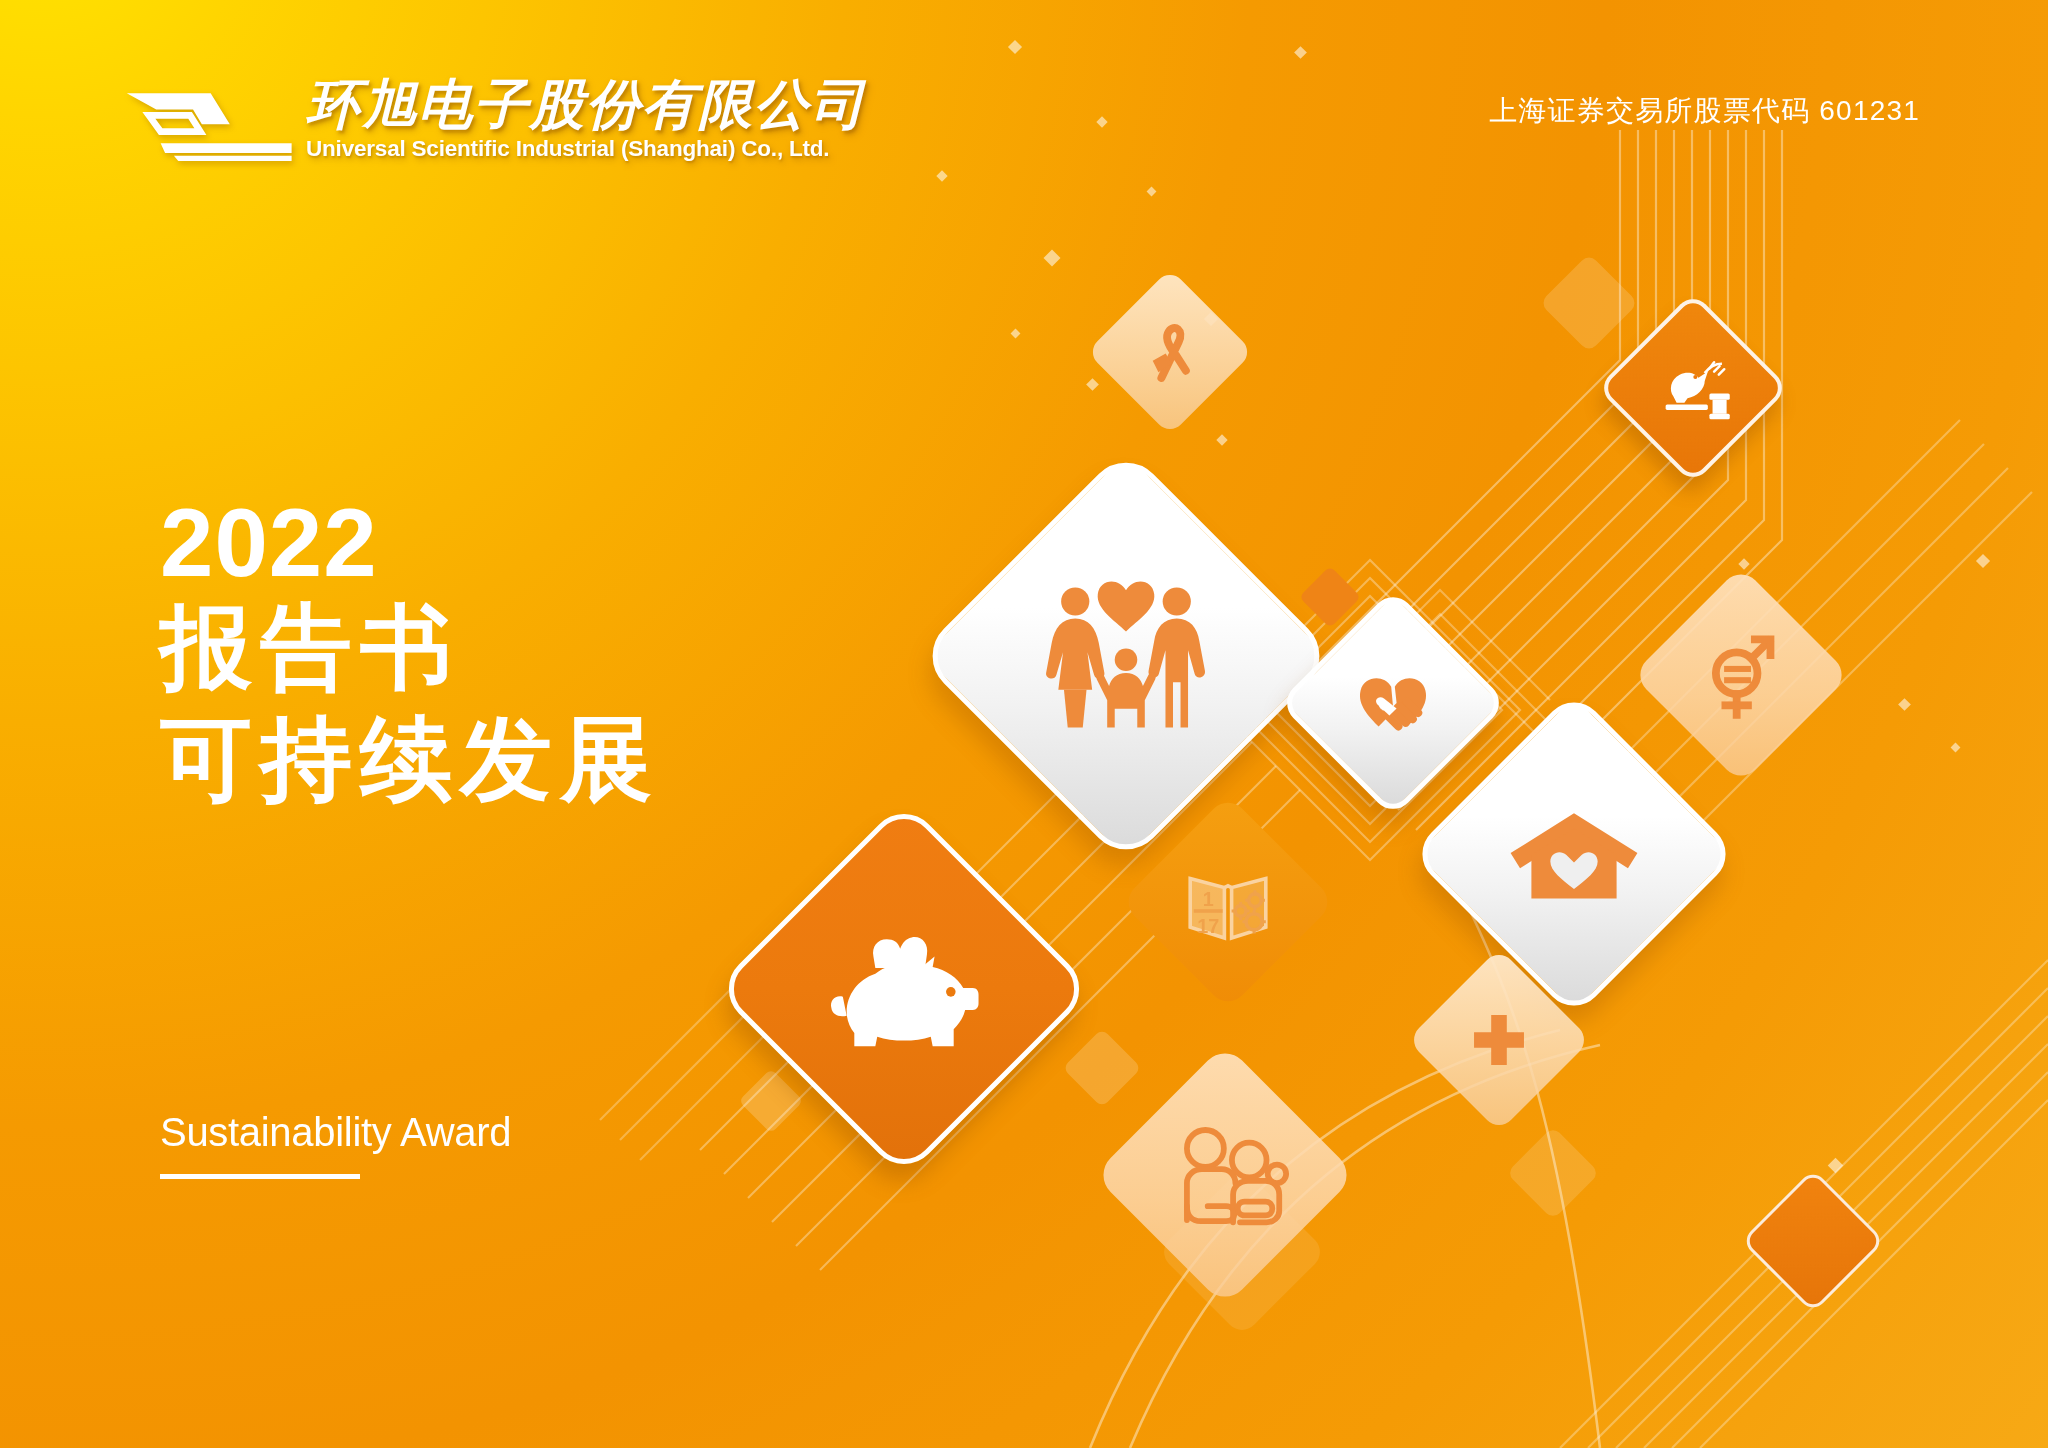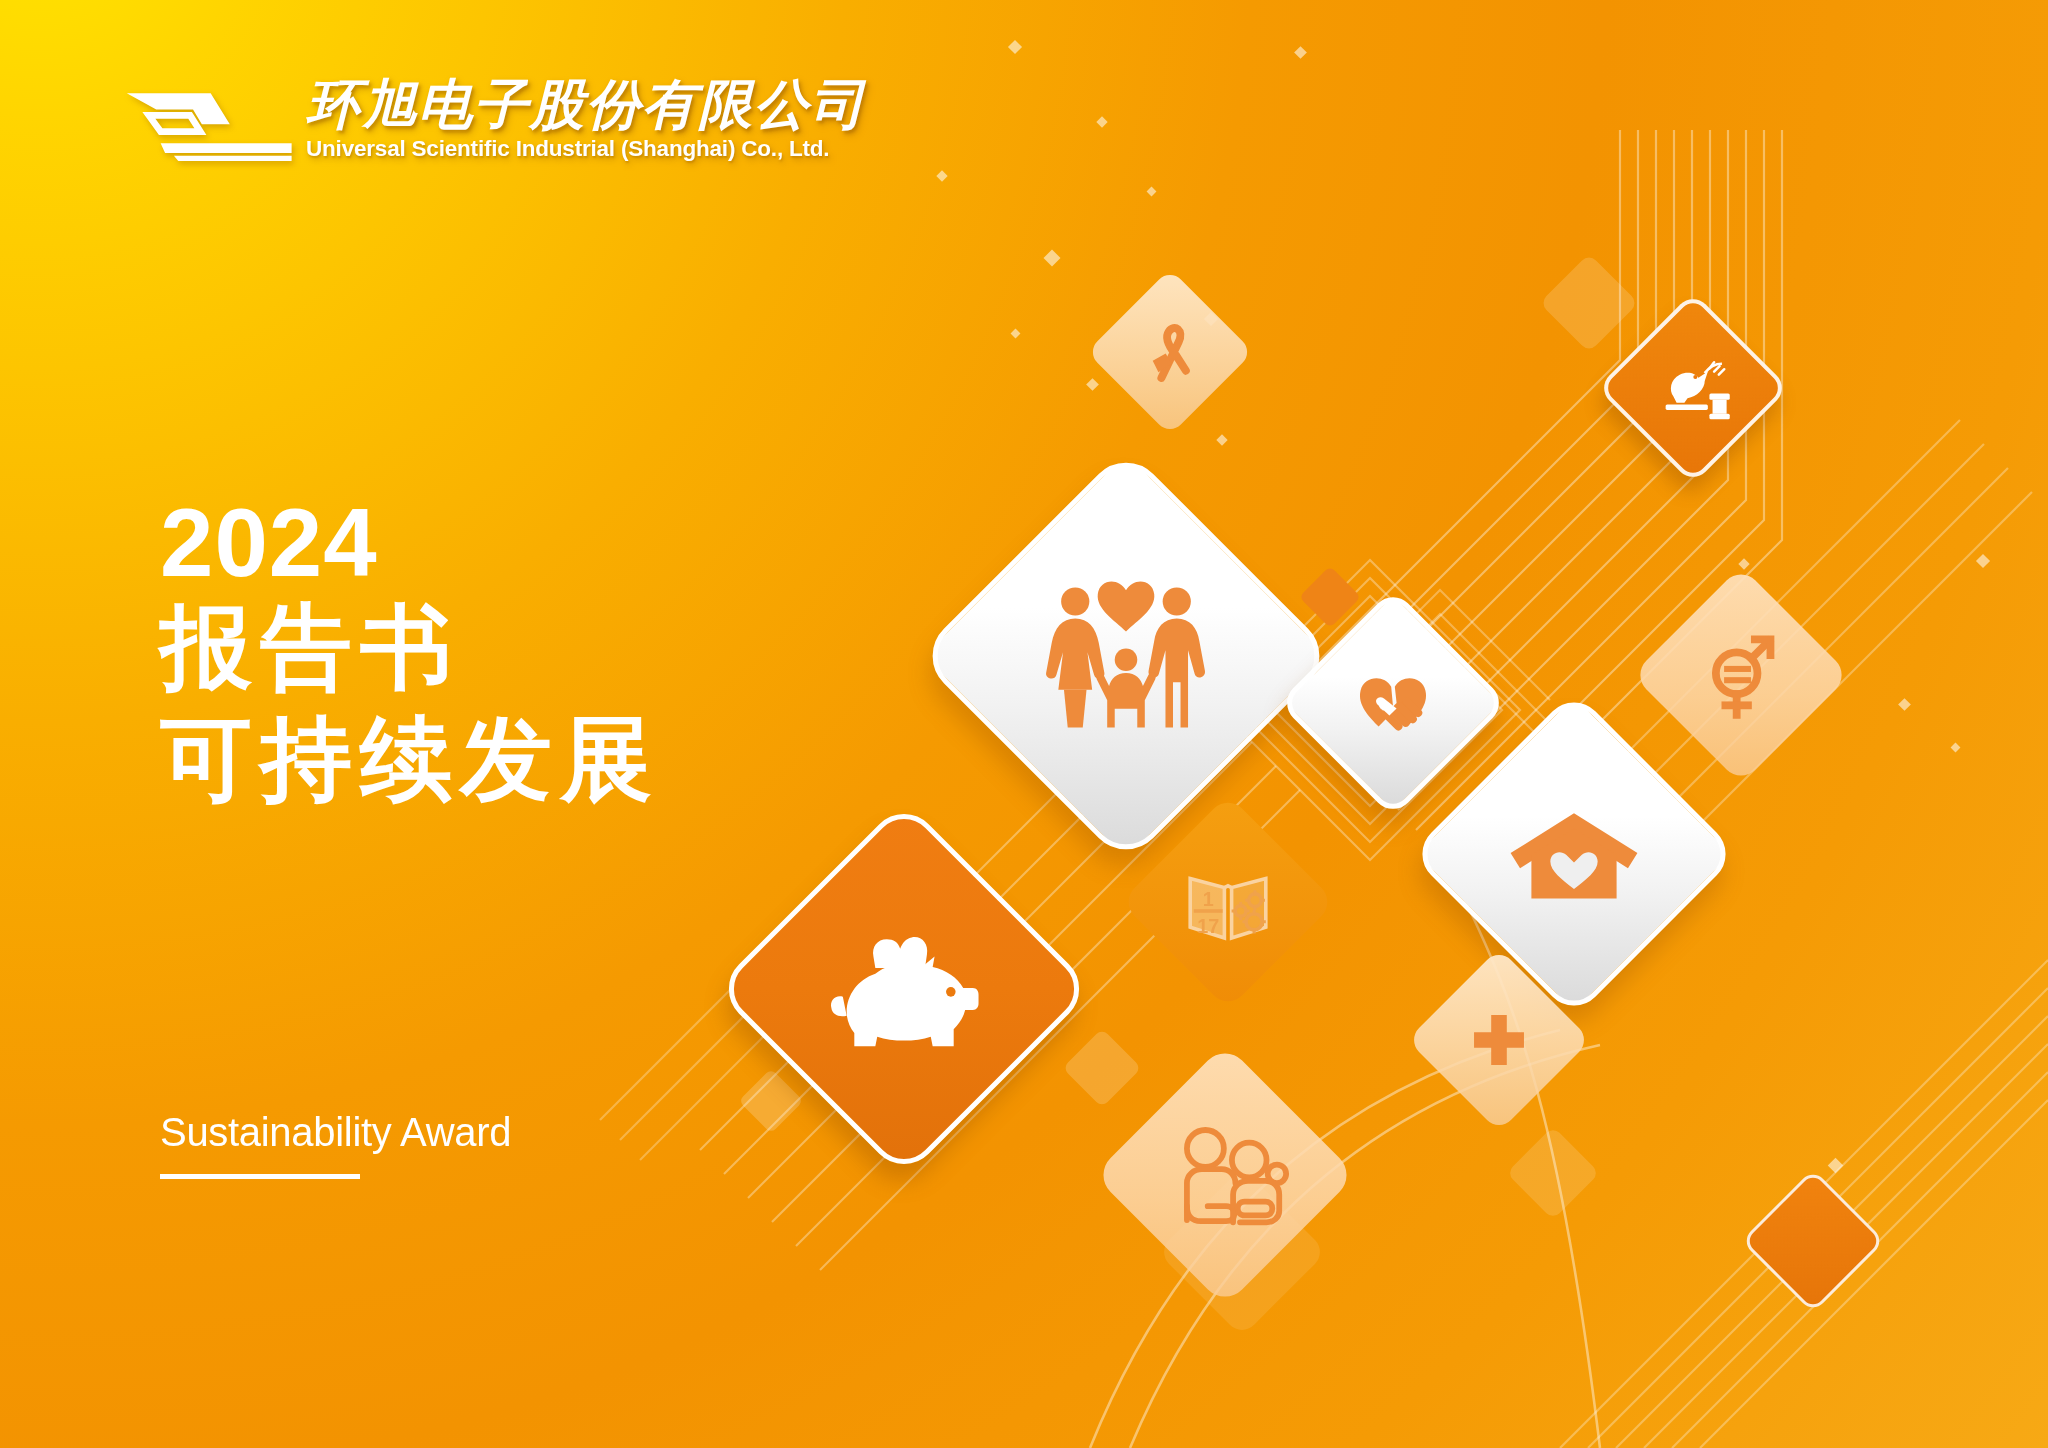--- a/index.html
+++ b/index.html
@@ -202,24 +202,25 @@
           <path d="M70 99 L230 99 L230 106 L76 106 Z"></path>
           <path d="M118 20 L150 68 L118 68 Z" opacity="0"></path>
         </g>
       </svg>
       <div class="logo-texts">
         <div class="cn-name">环旭电子股份有限公司</div>
         <div class="en-name">Universal Scientific Industrial (Shanghai) Co., Ltd.</div>
       </div>
     </div>
 
+    <div class="stock-code">上海证券交易所股票代码 601231</div>
   </div>
 
   <div class="title-block">
-    <div class="t-year">2024</div>
+    <div class="t-year">2022</div>
     <div class="t-line">报告书</div>
     <div class="t-line">可持续发展</div>
   </div>
 
   <div class="award">
     <div class="aw-1">Sustainability Award</div>
     <div class="aw-rule"></div>
   </div>
 
   <div class="dia dia-pale" style="left:1111px;top:293px;width:118px;height:118px;">

